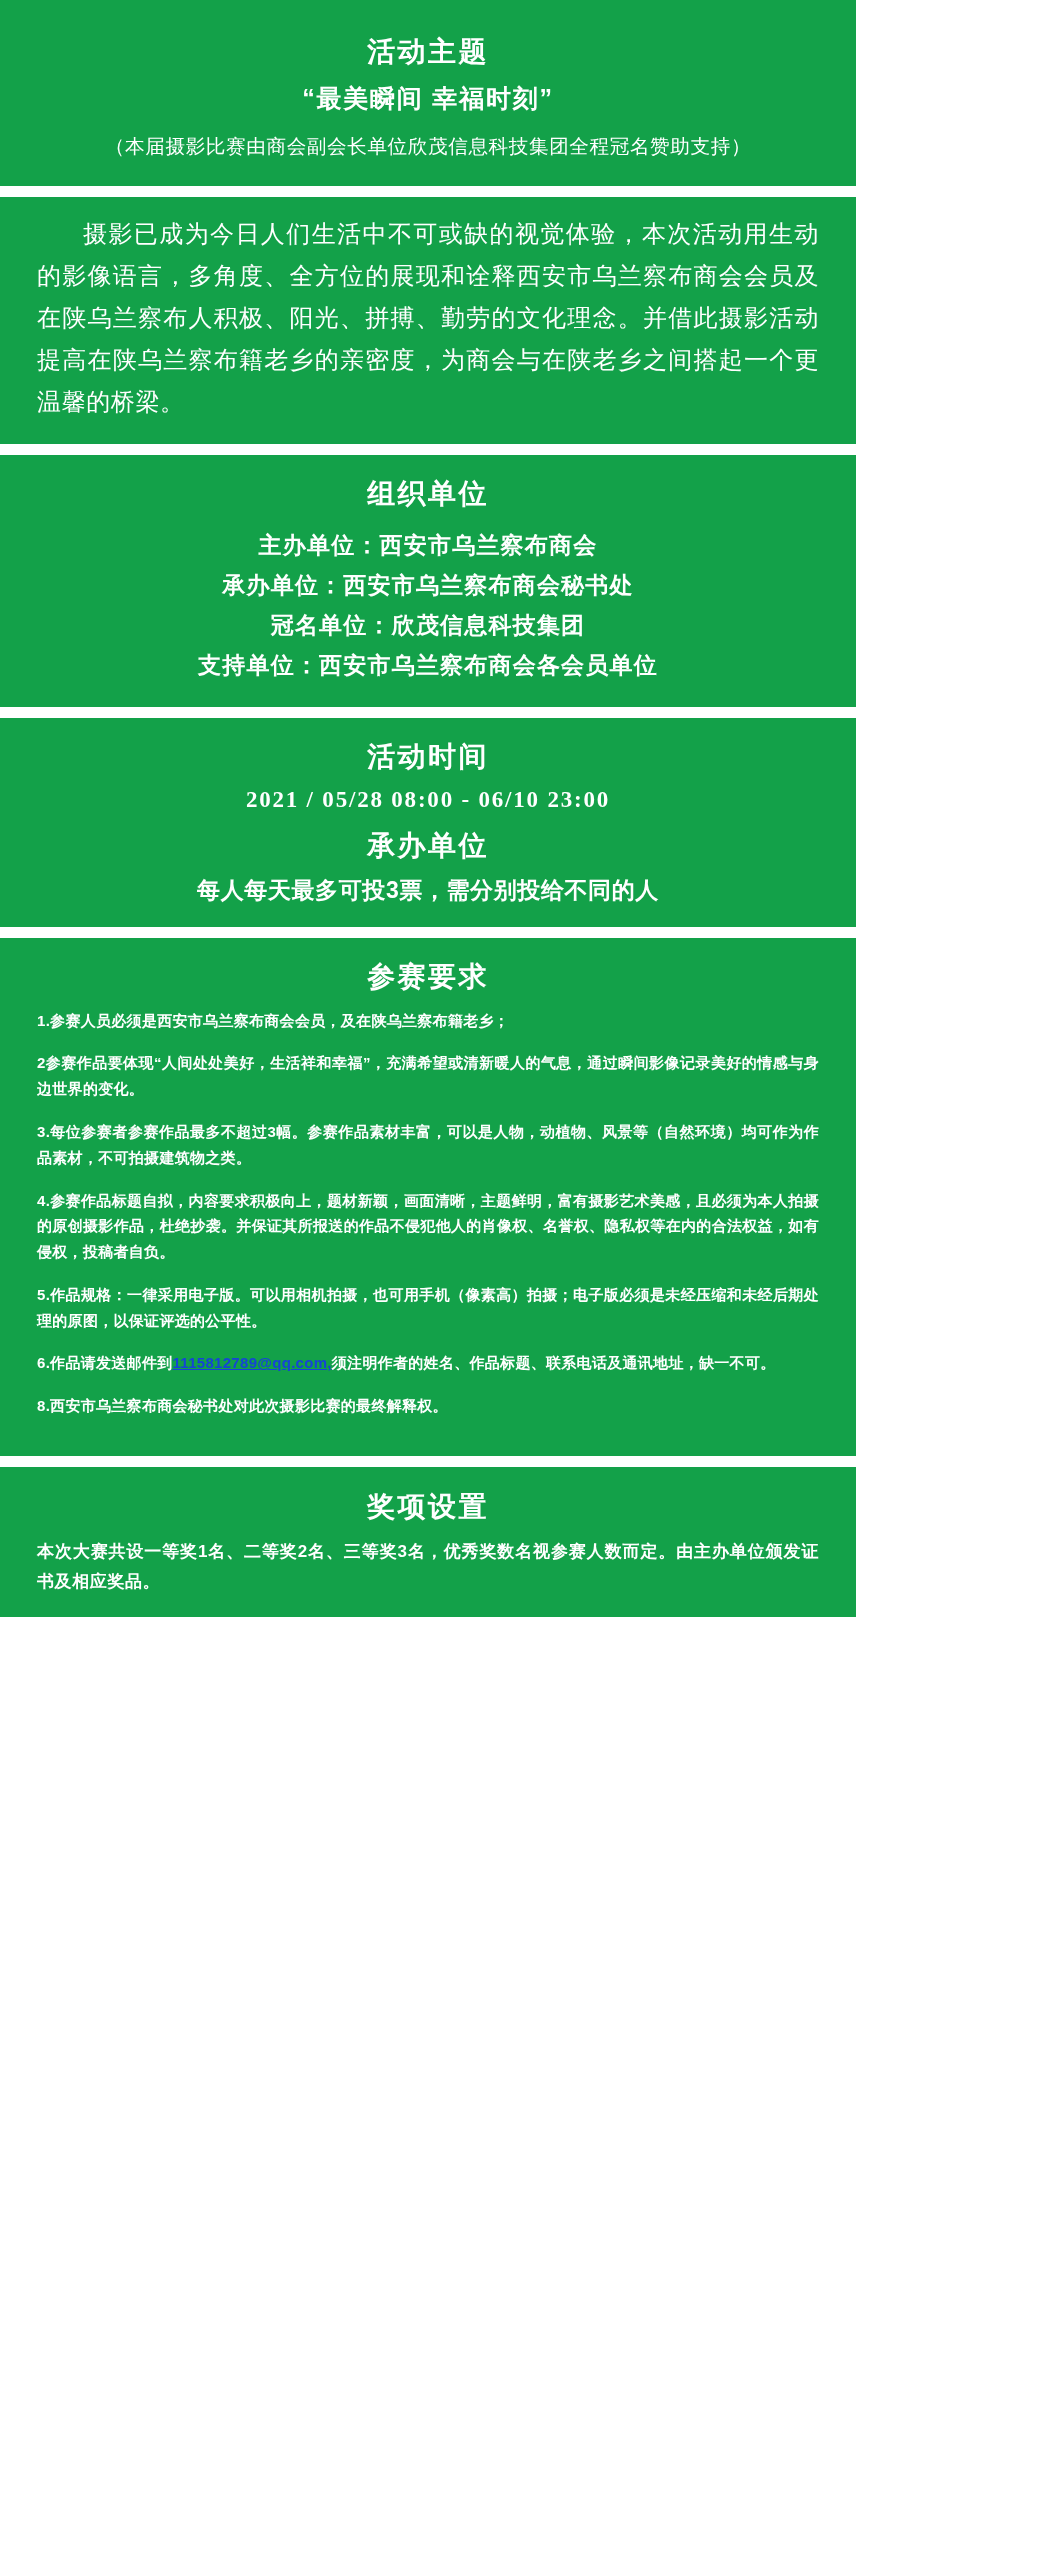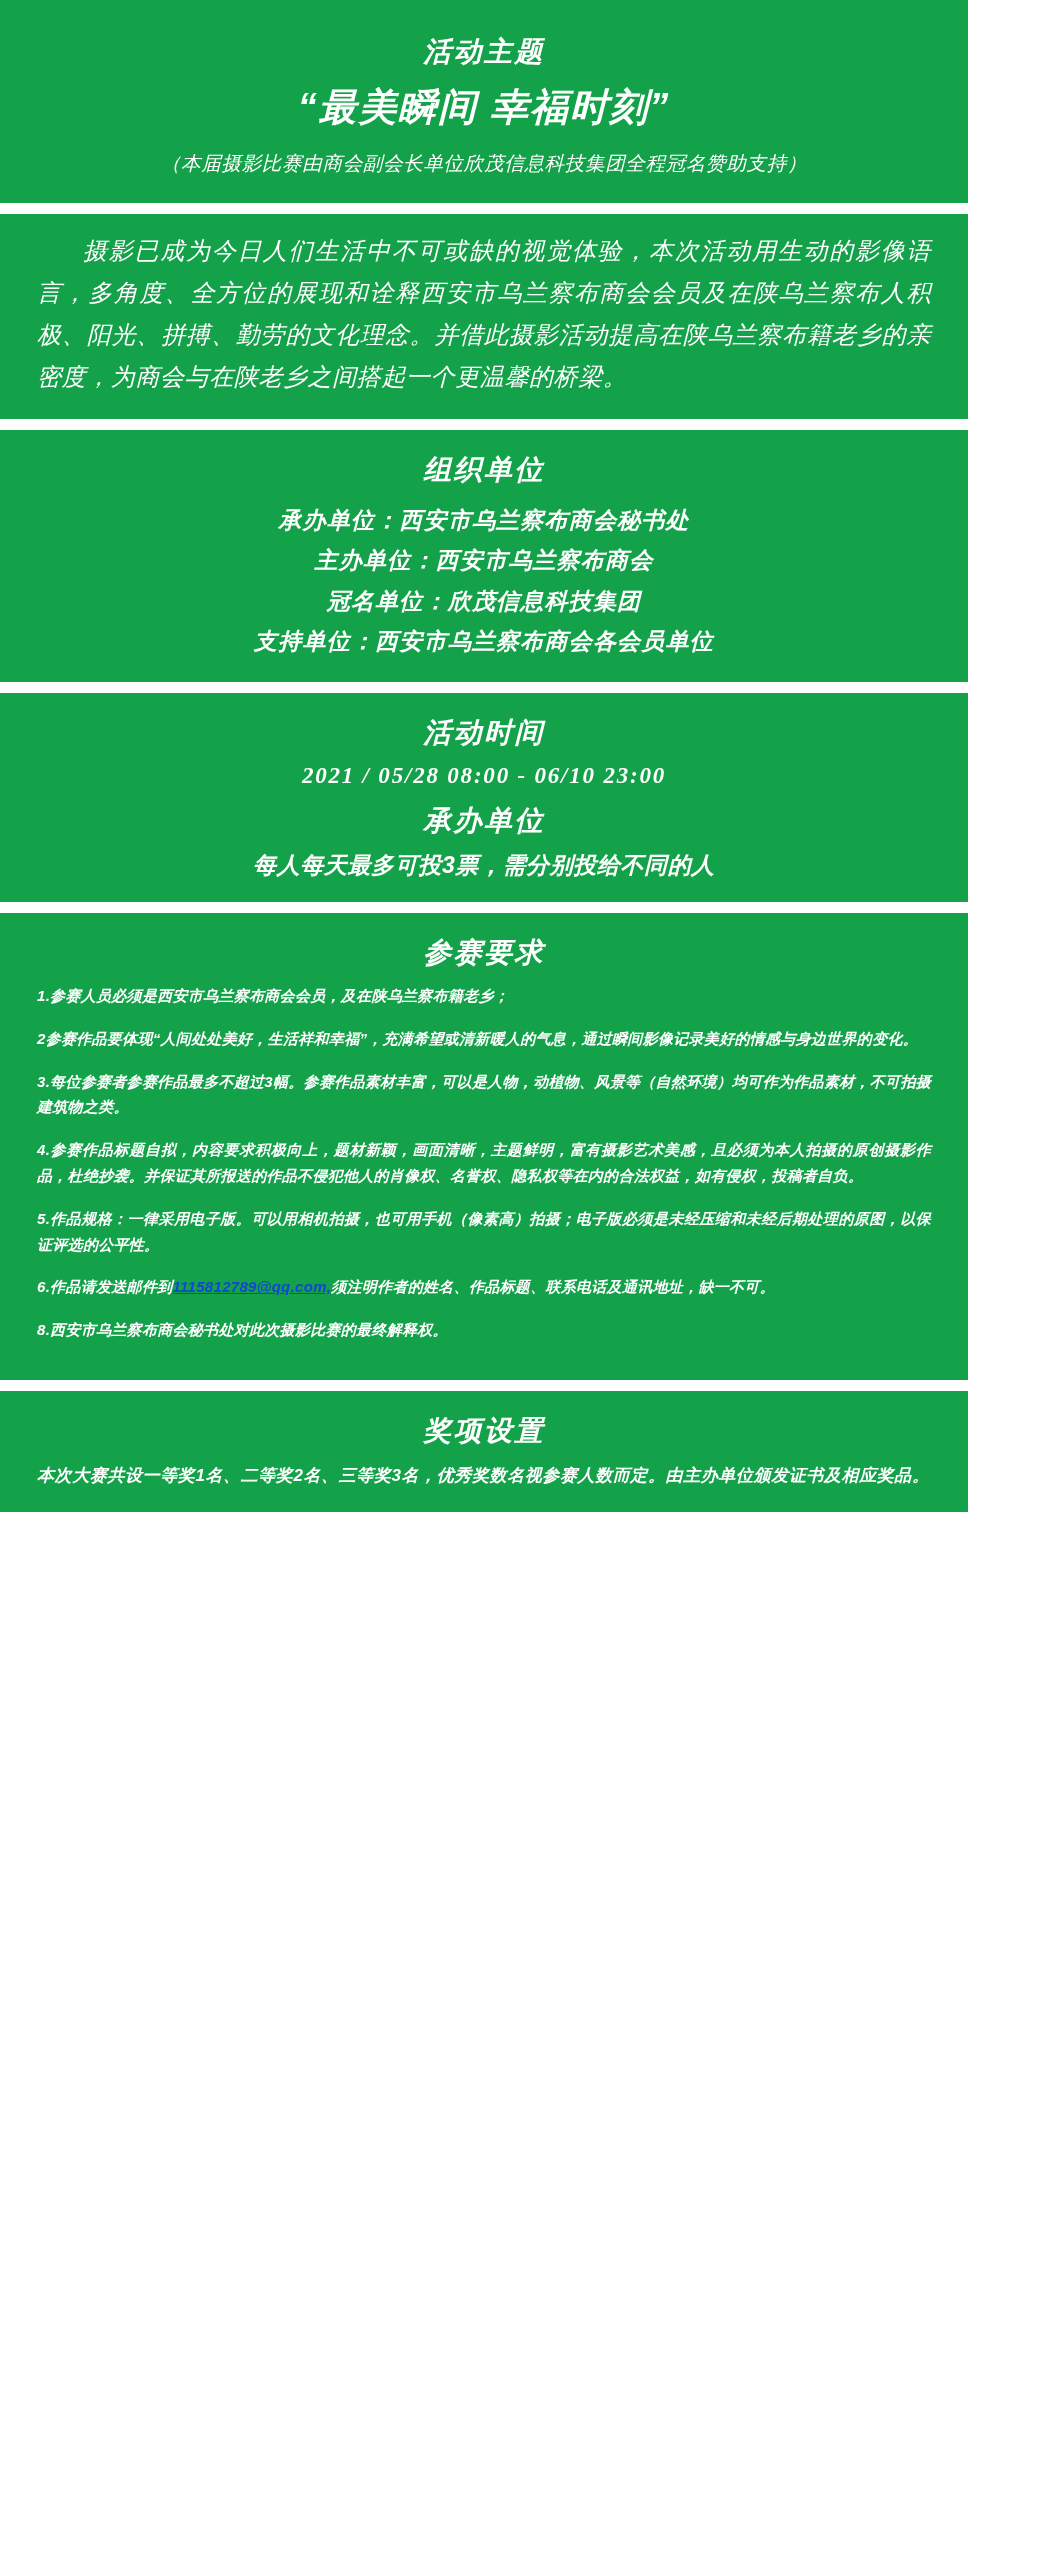--- a/index.html
+++ b/index.html
@@ -6,46 +6,45 @@
     margin: 0;
     padding: 0;
     background: #ffffff;
   }
   body {
     width: 1064px;
     font-family: "Liberation Sans", "DejaVu Sans", sans-serif;
     color: #ffffff;
   }
   .poster {
-    width: 968px;
+    width: 856px;
     background: #ffffff;
     box-sizing: border-box;
     padding: 0;
-    font-style: italic;
   }
   .block {
     background: #13a149;
     margin: 0 0 11px 0;
     padding: 16px 37px 21px 37px;
     box-sizing: border-box;
   }
   .block.first {
     padding-top: 28px;
   }
   .section-title {
     text-align: center;
     font-size: 28px;
     font-weight: bold;
     letter-spacing: 2.4px;
     margin: 3.7px 0 11px 0;
     line-height: 1.4;
   }
   .main-title {
     text-align: center;
-    font-size: 38px;
+    font-size: 25px;
     font-weight: bold;
     letter-spacing: 1.8px;
     margin: 11px 0 16px 0;
     line-height: 1.35;
   }
   .sub-note {
     text-align: center;
     font-size: 19.6px;
     line-height: 1.5;
     margin: 3.7px 0 3.7px 0;
@@ -142,22 +141,22 @@
     <div class="sub-note">（本届摄影比赛由商会副会长单位欣茂信息科技集团全程冠名赞助支持）</div>
   </section>
 
   <section class="block">
     <p class="para indent">摄影已成为今日人们生活中不可或缺的视觉体验，本次活动用生动的影像语言，多角度、全方位的展现和诠释西安市乌兰察布商会会员及在陕乌兰察布人积极、阳光、拼搏、勤劳的文化理念。并借此摄影活动提高在陕乌兰察布籍老乡的亲密度，为商会与在陕老乡之间搭起一个更温馨的桥梁。</p>
   </section>
 
   <section class="block">
     <div class="section-title">组织单位</div>
     <ul class="org-list">
+      <li>主办单位：西安市乌兰察布商会</li>
       <li>承办单位：西安市乌兰察布商会秘书处</li>
-      <li>主办单位：西安市乌兰察布商会</li>
       <li>冠名单位：欣茂信息科技集团</li>
       <li>支持单位：西安市乌兰察布商会各会员单位</li>
     </ul>
   </section>
 
   <section class="block">
     <div class="section-title">活动时间</div>
     <div class="date-line">2021 / 05/28 08:00  -  06/10 23:00</div>
     <div class="rules-title">承办单位</div>
     <div class="vote-line">每人每天最多可投3票，需分别投给不同的人</div>

